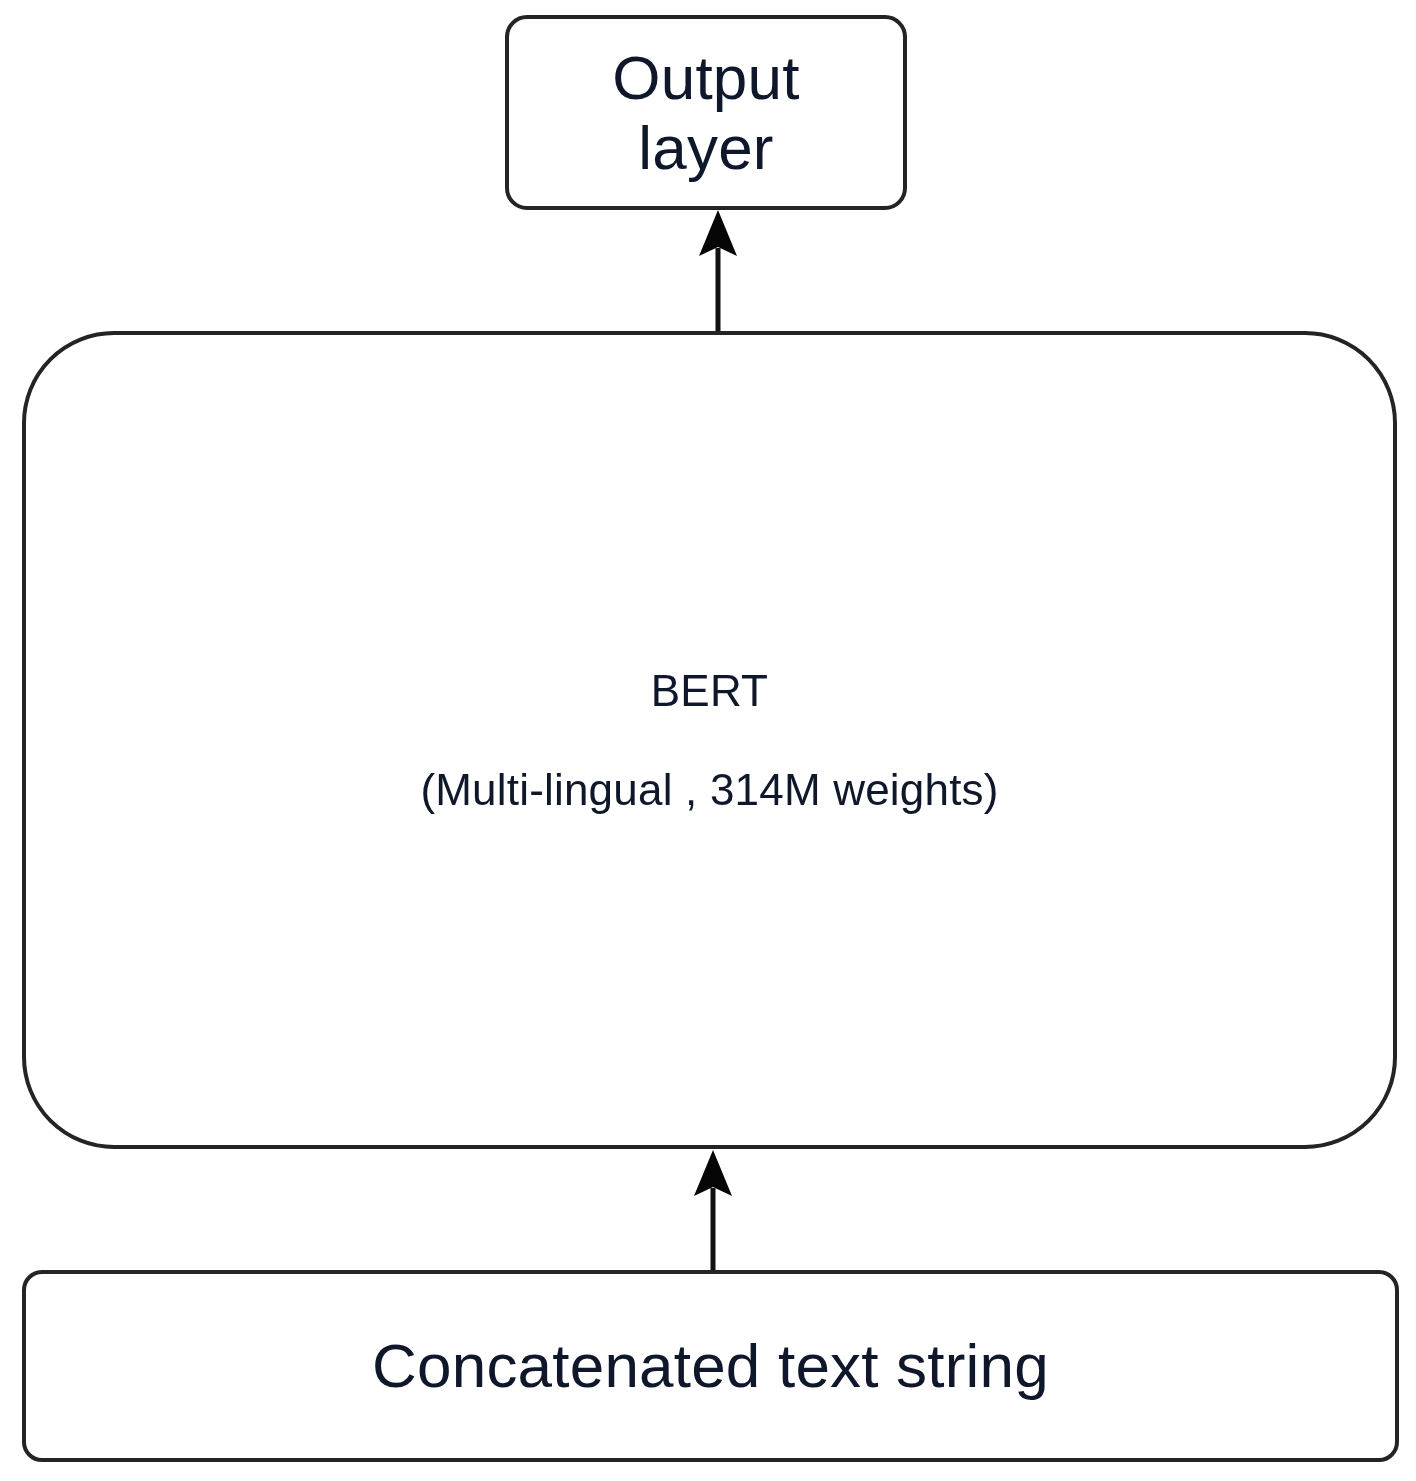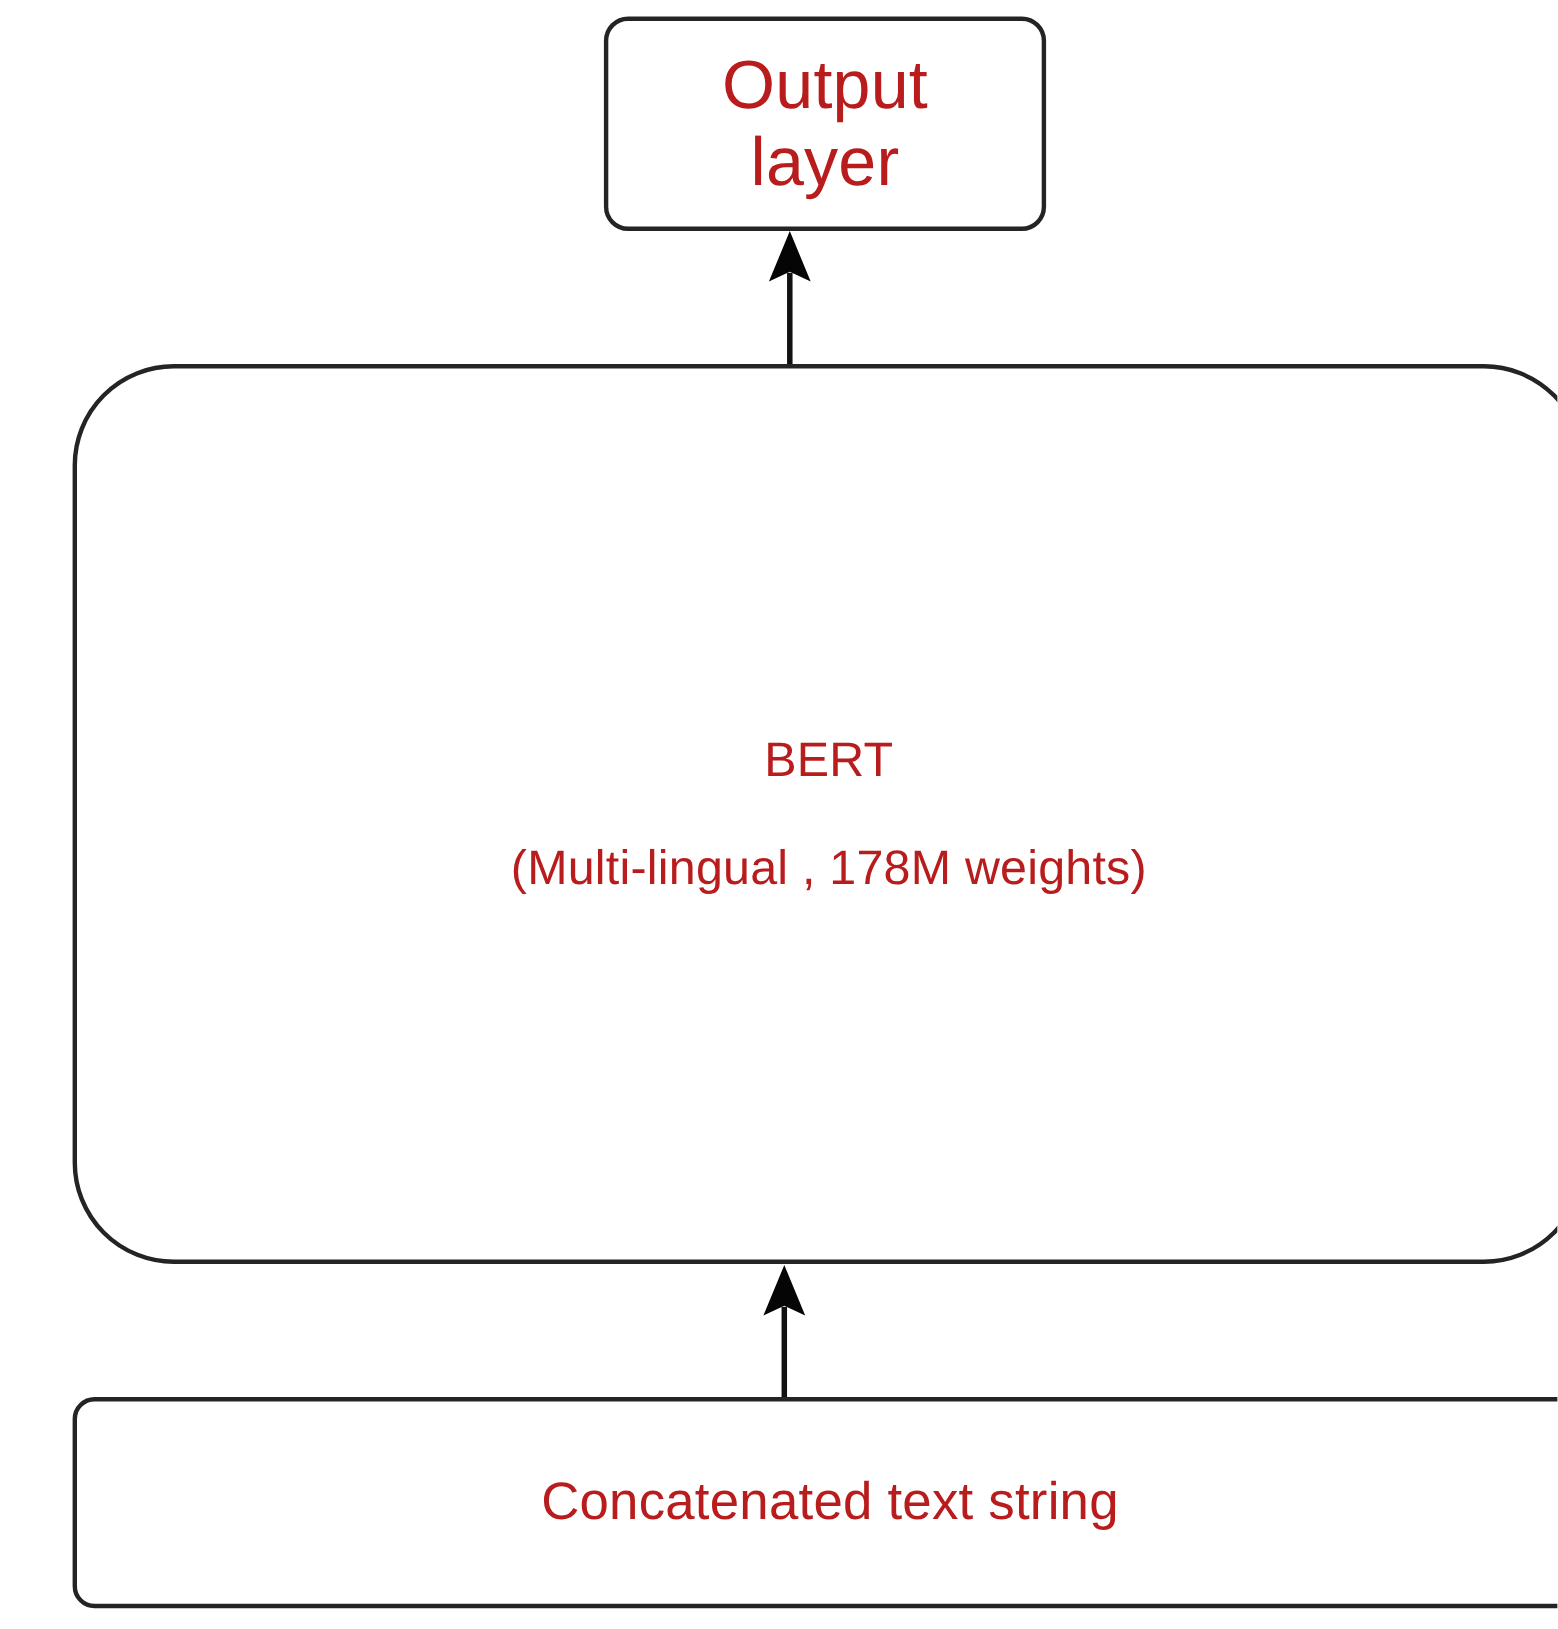--- a/index.html
+++ b/index.html
@@ -20,23 +20,22 @@
   }
   .node {
     position: absolute;
     box-sizing: border-box;
     background: #ffffff;
     border: 4px solid #242424;
     display: flex;
     align-items: center;
     justify-content: center;
     text-align: center;
-    color: #b91c1c;
+    color: #0f172a;
     z-index: 2;
-    margin-left: 44px;
   }
   .node-label {
     display: block;
     line-height: 1.12;
     white-space: pre-line;
     letter-spacing: 0.2px;
   }
 
   
   #node-output-layer {
@@ -70,21 +69,21 @@
 
   
   #node-input {
     left: 22px;
     top: 1270px;
     width: 1377px;
     height: 192px;
     border-radius: 20px;
   }
   #node-input .node-label {
-    font-size: 48px;
+    font-size: 62px;
   }
 
   
   #arrow-layer {
     position: absolute;
     left: 0;
     top: 0;
     width: 1416px;
     height: 1481px;
     z-index: 1;
@@ -110,21 +109,21 @@
   </svg>
 
   <div class="node" id="node-output-layer">
     <span class="node-label">Output
 layer</span>
   </div>
 
   <div class="node" id="node-bert">
     <span class="node-label">
       <span class="bert-title">BERT</span>
-      <span class="bert-subtitle">(Multi-lingual , 178M weights)</span>
+      <span class="bert-subtitle">(Multi-lingual , 314M weights)</span>
     </span>
   </div>
 
   <div class="node" id="node-input">
     <span class="node-label">Concatenated text string</span>
   </div>
 
 </div>
 
 </body></html>

